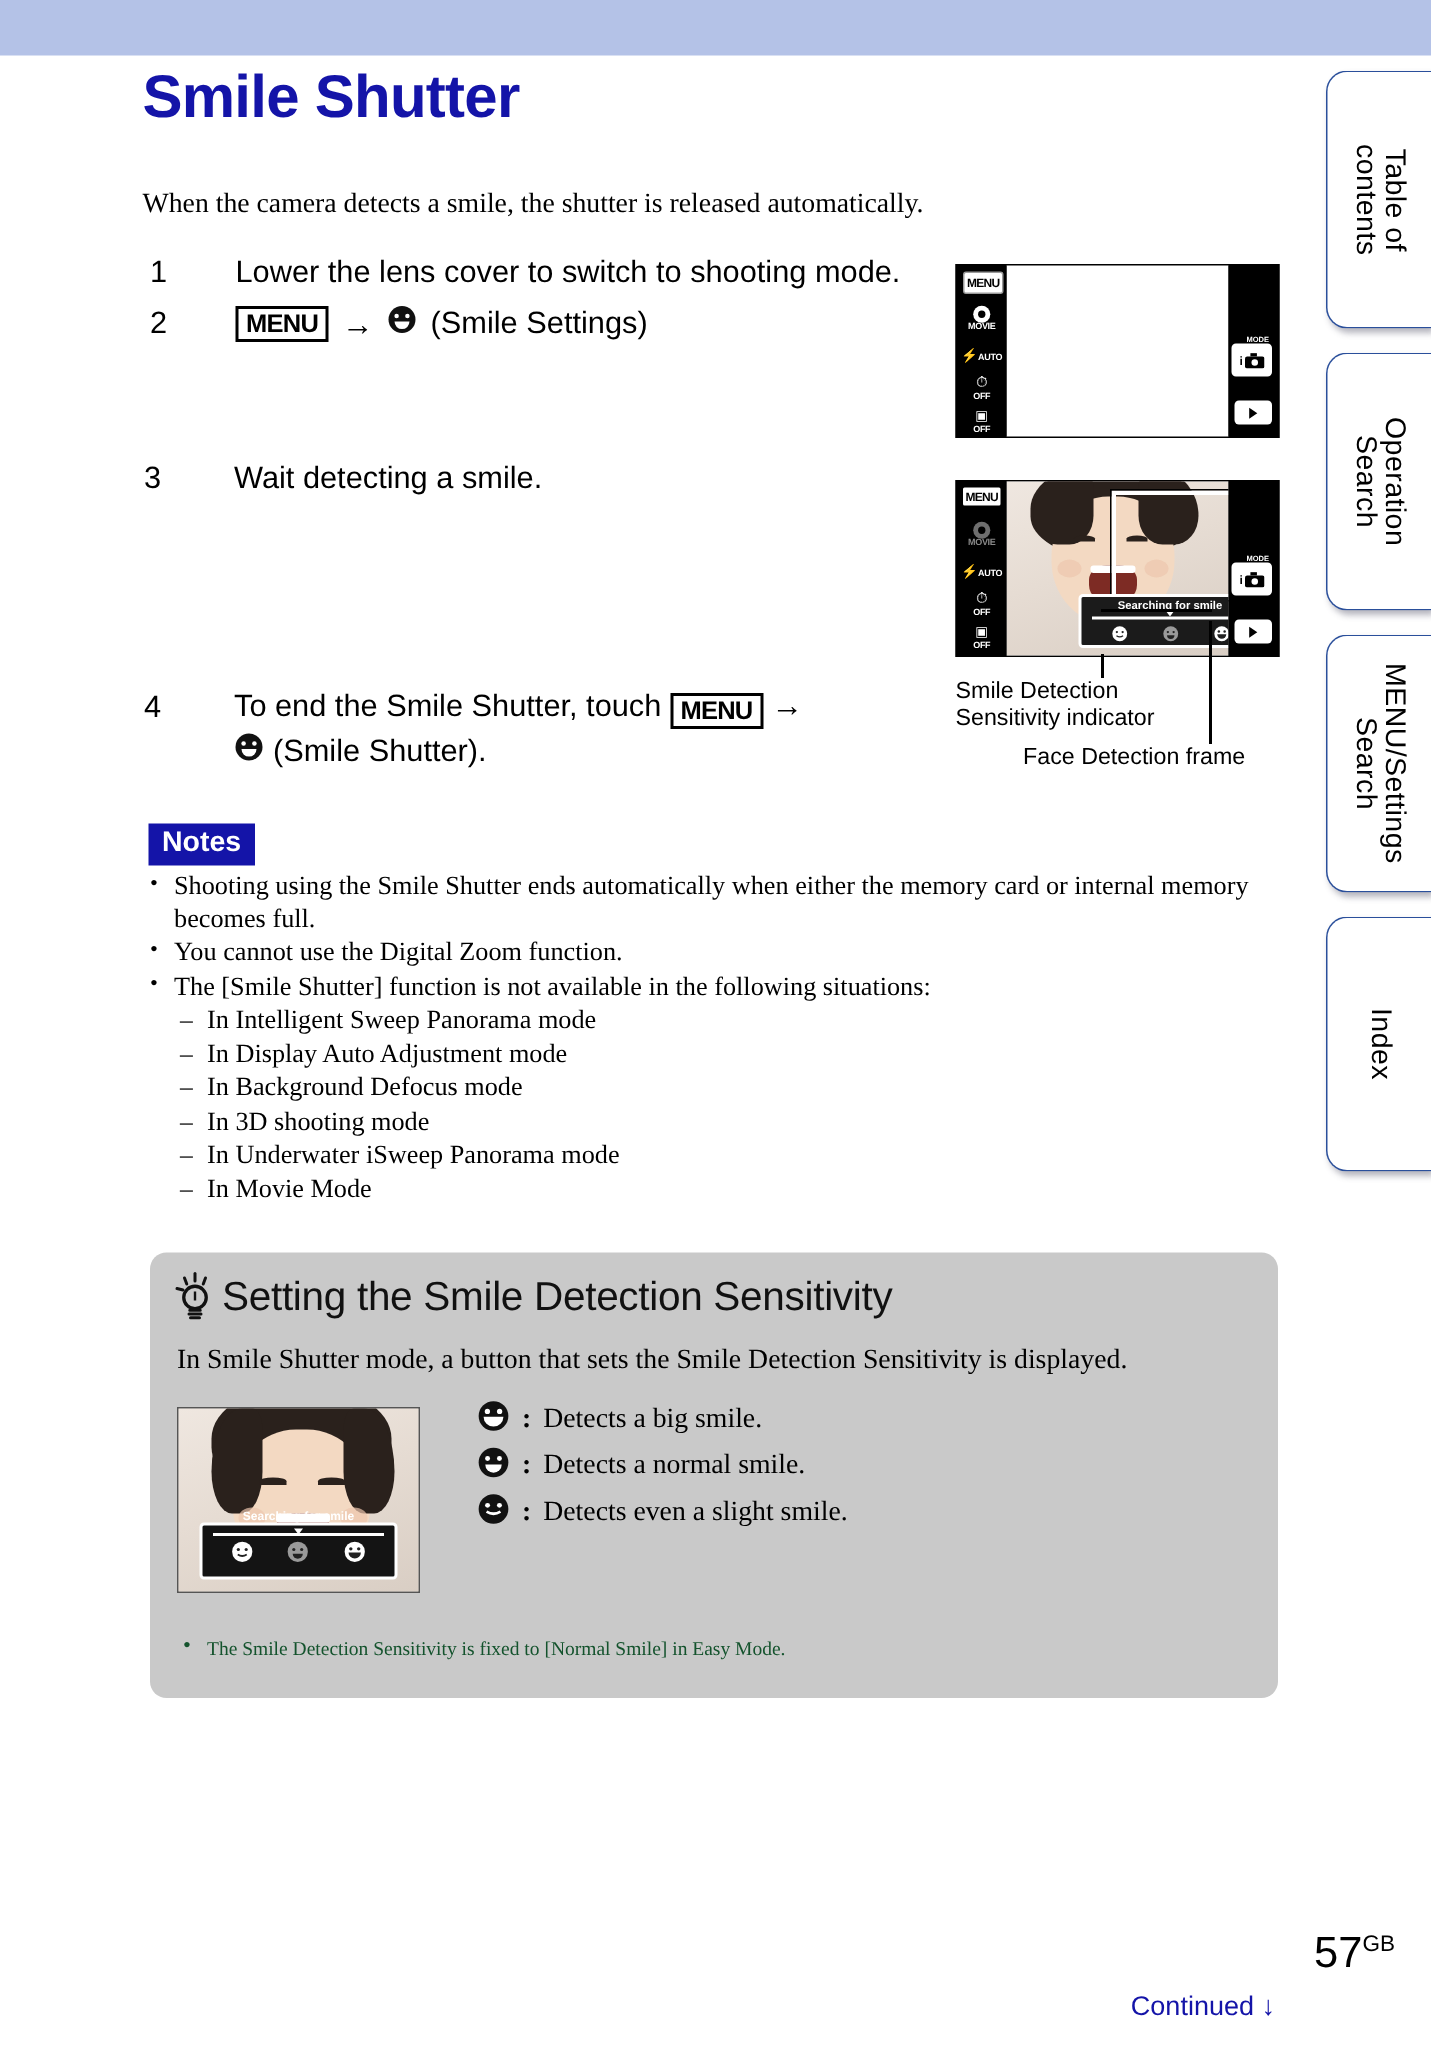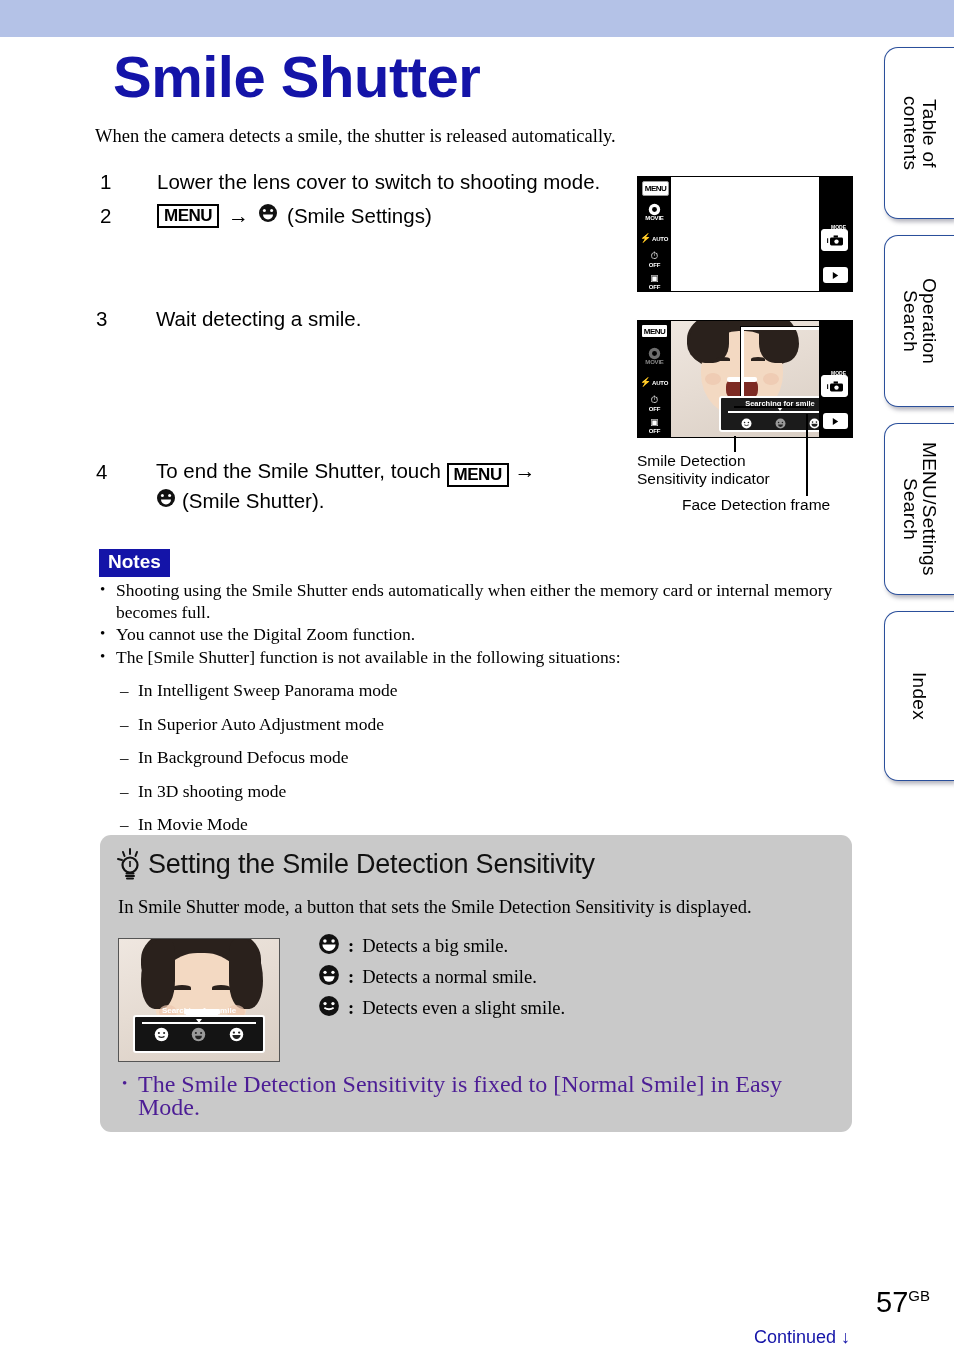--- a/index.html
+++ b/index.html
@@ -43,23 +43,23 @@
     text-align:center;
     white-space:pre-line;
   }
   .t1{height:172px;}
   .t2{height:172px;margin-top:16px;}
   .t3{height:172px;margin-top:16px;}
   .t4{height:170px;margin-top:16px;}
 
   
   .h1{
-    position:absolute;left:113px;top:43px;
+    position:absolute;left:95px;top:43px;
     font-family:"Liberation Sans", sans-serif;
-    font-size:58px;font-weight:bold;color:#1414a8;
+    font-size:40px;font-weight:bold;color:#1414a8;
     letter-spacing:-0.5px;
   }
   .lead{
     position:absolute;left:95px;top:126px;width:700px;
     font-size:18.5px;color:#000;
   }
 
   .step{position:absolute;font-family:"Liberation Sans", sans-serif;font-size:20.5px;color:#000;margin-left:32px;}
   .step-num{position:absolute;font-family:"Liberation Sans", sans-serif;font-size:20.5px;}
   .s1n{left:100px;top:170px;}
@@ -103,21 +103,21 @@
     padding:2px 9px 4px 9px;
   }
   .noteslist{
     position:absolute;left:96px;top:580px;width:760px;
     font-size:17.5px;line-height:21.5px;color:#000;
   }
   .noteslist ul{list-style:none;margin:0;padding:0;}
   .noteslist li{position:relative;padding-left:20px;margin-bottom:1px;}
   .noteslist li:before{content:"\2022";position:absolute;left:4px;top:-1px;font-size:15px;}
   .sublist{list-style:none;margin:0;padding:0;}
-  .sublist li{position:relative;padding-left:22px;margin-top:12px;font-family:Liberation Serif, serif;}
+  .sublist li{position:relative;padding-left:22px;margin-top:1px;font-family:Liberation Serif, serif;}
   .sublist li:before{content:"\2013";position:absolute;left:4px;top:0;font-size:17px;}
 
   
   .tipbox{
     position:absolute;left:100px;top:835px;width:752px;height:297px;
     background:#c9c9c9;border-radius:11px;
   }
   .tiptitle{
     position:absolute;left:48px;top:14px;
     font-family:"Liberation Sans", sans-serif;font-size:27px;color:#111;
@@ -128,22 +128,22 @@
     position:absolute;left:18px;top:62px;width:700px;
     font-size:18.5px;color:#000;
   }
   .tipphoto{
     position:absolute;left:18px;top:103px;width:160px;height:122px;
     border:1px solid #555;background:#d8d2cc;overflow:hidden;
   }
   .sensrows{position:absolute;left:218px;top:96px;}
   .sensrow{display:flex;align-items:center;gap:8px;height:31px;font-size:18.5px;}
   .tipnotes{
-    position:absolute;left:18px;top:238px;width:715px;
-    font-size:24px;line-height:23px;color:#4c1d95;
+    position:absolute;left:18px;top:252px;width:715px;
+    font-size:13px;line-height:23px;color:#14532d;
   }
   .tipnotes ul{list-style:none;margin:0;padding:0;}
   .tipnotes li{position:relative;padding-left:20px;}
   .tipnotes li:before{content:"\2022";position:absolute;left:4px;top:-1px;font-size:15px;}
 
   
   .lcd{position:absolute;background:#000;border:1px solid #000;}
   .lcd1{left:637px;top:176px;width:214px;height:114px;}
   .lcd2{left:637px;top:320px;width:214px;height:116px;}
 
@@ -429,23 +429,24 @@
 
   <div class="noteslabel">Notes</div>
   <div class="noteslist">
     <ul>
       <li>Shooting using the Smile Shutter ends automatically when either the memory card or internal memory becomes full.</li>
       <li>You cannot use the Digital Zoom function.</li>
       <li>
         <span>The [Smile Shutter] function is not available in the following situations:</span>
         <ul class="sublist">
           <li>In Intelligent Sweep Panorama mode</li>
-          <li>In Superior Auto Adjustment mode</li>
+          <li>In Display Auto Adjustment mode</li>
           <li>In Background Defocus mode</li>
           <li>In 3D shooting mode</li>
+          <li>In Underwater iSweep Panorama mode</li>
           <li>In Movie Mode</li>
         </ul>
       </li>
     </ul>
   </div>
 
   <div class="tipbox">
     <div class="bulb">
       <svg width="30" height="34" viewBox="0 0 30 34">
         <g stroke="#111" stroke-width="2" stroke-linecap="round">

